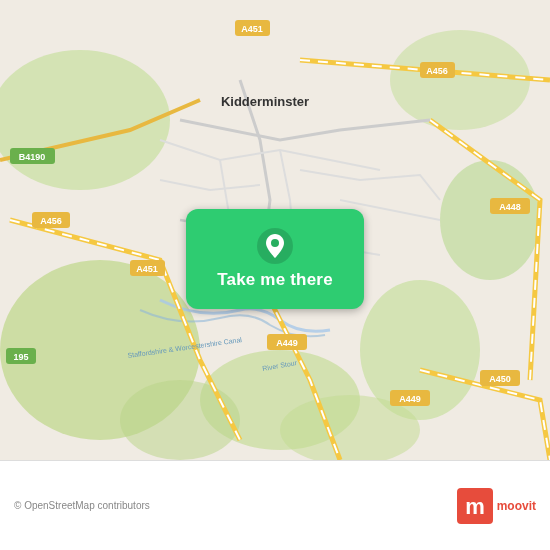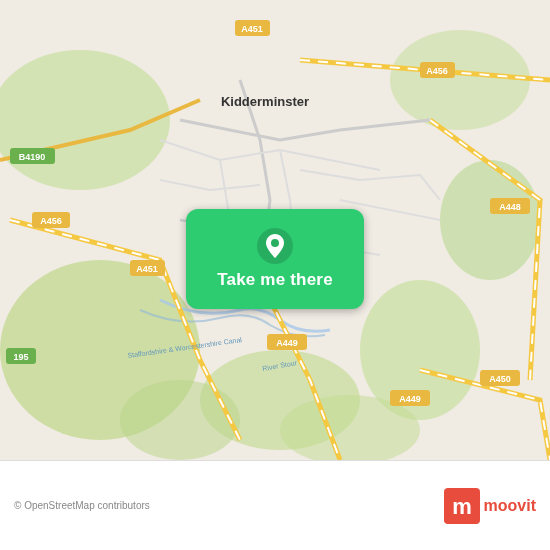--- a/index.html
+++ b/index.html
@@ -95,21 +95,21 @@
       gap: 4px;
       flex-shrink: 0;
     }
 
     #moovit-logo .m-icon {
       width: 36px;
       height: 36px;
     }
 
     #moovit-logo .moovit-text {
-      font-size: 16px;
+      font-size: 12px;
       font-weight: bold;
       color: #e74c3c;
     }
   </style>
 </head>
 <body>
 
 <div id="map-container">
   <svg id="map-svg" viewBox="0 0 550 460" xmlns="http://www.w3.org/2000/svg">
 

